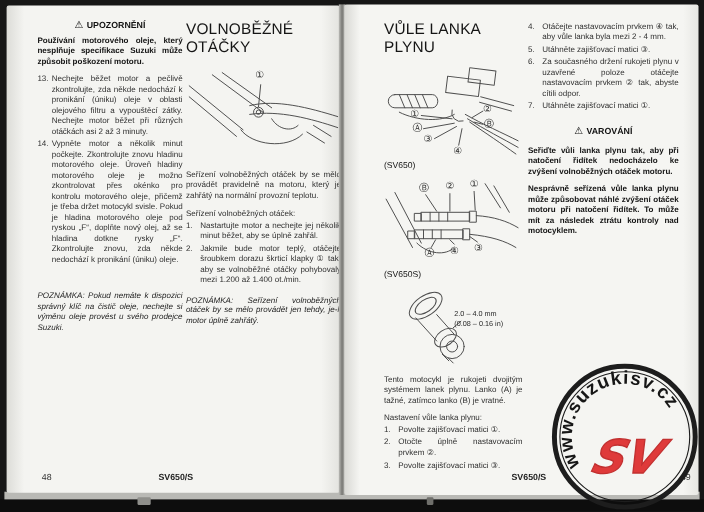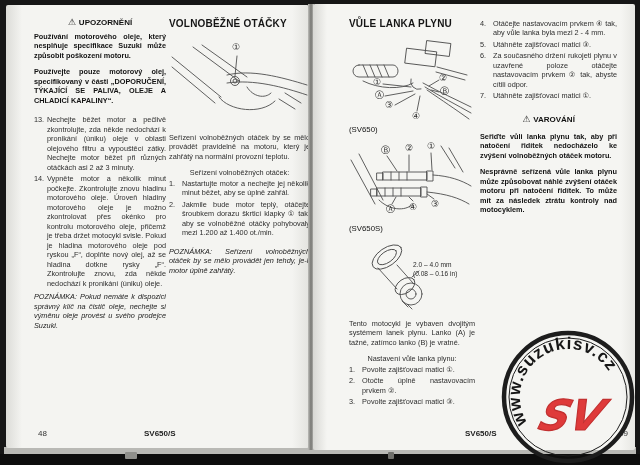--- a/index.html
+++ b/index.html
@@ -9,31 +9,31 @@
   .bottom-band{position:absolute;left:0;top:454px;width:640px;height:11px;background:#0d0d0d;}
   .band-notch{position:absolute;top:452px;width:12px;height:7px;background:#8f8f8b;border-radius:1px;}
   .page{position:absolute;top:5px;height:443px;background:#f4f4f1;border-radius:2px;}
   .page-left{left:6px;width:303px;
     background:linear-gradient(90deg,#dcdcd8 0px,#f4f4f1 16px,#f4f4f1 286px,#e3e3df 303px);}
   .page-right{left:313px;top:4px;height:446px;width:322px;
     background:linear-gradient(90deg,#d8d8d4 0px,#f5f5f2 14px,#f5f5f2 308px,#e7e7e3 322px);}
   .spine{position:absolute;left:308px;top:4px;width:6px;height:446px;
     background:linear-gradient(90deg,#bdbdb9,#777773,#c2c2be);}
   .col{position:absolute;color:#2e2e2e;}
-  .h1{font-size:10px;font-weight:bold;color:#151515;letter-spacing:.2px;margin:0 0 6px 0;}
+  .h1{font-size:14px;font-weight:normal;color:#151515;letter-spacing:.2px;margin:0 0 6px 0;}
   p.body{font-size:7.3px;line-height:1.3;text-align:justify;margin:0 0 7px 0;}
   p.bold{font-weight:bold;color:#131313;}
   p.note{font-style:italic;color:#222;}
   .warn-head{display:flex;justify-content:center;align-items:center;gap:3px;
     font-size:8px;font-weight:bold;color:#111;margin:0 0 5px 0;}
   .warn-head .tri{font-size:9px;line-height:1;}
   .li{display:flex;font-size:7.3px;line-height:1.3;margin:0 0 2px 0;}
   .li .n{width:13px;flex:none;}
   .li .t{flex:1;text-align:justify;}
-  .list-title{font-size:7.3px;line-height:1.3;margin:0 0 1px 0;text-align:center;}
+  .list-title{font-size:7.3px;line-height:1.3;margin:0 0 1px 0;}
   .fig{position:relative;}
   .fig svg{position:absolute;left:0;top:0;}
   .fig .stroke{stroke:#4e4e4e;fill:none;stroke-width:.9;stroke-linecap:round;stroke-linejoin:round;}
   .callout{position:absolute;font-size:9px;line-height:1;color:#2a2a2a;}
   .figcap{font-size:7.8px;font-weight:normal;color:#131313;margin:2px 0 8px 0;}
   .dim{position:absolute;font-size:6.6px;line-height:1.25;color:#2a2a2a;white-space:nowrap;}
   .footer-num{position:absolute;font-size:8px;color:#333;}
   .footer-model{position:absolute;font-size:8px;font-weight:bold;color:#222;}
   .watermark{position:absolute;left:497px;top:326px;width:142px;height:142px;z-index:6;}
 </style>
@@ -48,32 +48,31 @@
   <div class="band-notch" style="left:388px;width:6px;background:#6f6f6b;"></div>
 
   <div class="page page-left">
 
     <div class="col" style="left:28px;top:13px;width:132px;">
       <div class="warn-head">
         <span class="tri">⚠</span>
         <span>UPOZORNĚNÍ</span>
       </div>
       <p class="body bold">Používání motorového oleje, který nesplňuje specifikace Suzuki může způsobit poškození motoru.</p>
-      <p class="body bold" style="margin-bottom:10px;">Používejte pouze motorový olej, specifikovaný v části „DOPORUČENÍ, TÝKAJÍCÍ SE PALIVA, OLEJE A CHLADICÍ KAPALINY“.</p>
 
       <div class="li">
         <span class="n">13.</span>
         <span class="t">Nechejte běžet motor a pečlivě zkontrolujte, zda někde nedochází k pronikání (úniku) oleje v oblasti olejového filtru a vypouštěcí zátky. Nechejte motor běžet při různých otáčkách asi 2 až 3 minuty.</span>
       </div>
       <div class="li">
         <span class="n">14.</span>
         <span class="t">Vypněte motor a několik minut počkejte. Zkontrolujte znovu hladinu motorového oleje. Úroveň hladiny motorového oleje je možno zkontrolovat přes okénko pro kontrolu motorového oleje, přičemž je třeba držet motocykl svisle. Pokud je hladina motorového oleje pod ryskou „F“, doplňte nový olej, až se hladina dotkne rysky „F“. Zkontrolujte znovu, zda někde nedochází k pronikání (úniku) oleje.</span>
       </div>
 
-      <p class="body note" style="margin-top:4px;">POZNÁMKA: Pokud nemáte k dispozici správný klíč na čistič oleje, nechejte si výměnu oleje provést u svého prodejce Suzuki.</p>
+      <p class="body note" style="margin-top:24px;">POZNÁMKA: Pokud nemáte k dispozici správný klíč na čistič oleje, nechejte si výměnu oleje provést u svého prodejce Suzuki.</p>
     </div>
 
     <div class="col" style="left:163px;top:13px;width:141px;">
       <div class="h1">VOLNOBĚŽNÉ OTÁČKY</div>
 
       <div class="fig" style="width:140px;height:92px;margin-bottom:6px;">
         <svg width="140" height="92" viewBox="0 0 140 92">
           <g class="stroke">
             <path d="M3,22 L52,62"></path>
               <path d="M3,32 L46,68"></path>
@@ -208,21 +207,21 @@
               <circle cx="62" cy="53" r="5"></circle>
             <path d="M53,60 l6,6"></path>
               <path d="M58,63 l5,5"></path>
             <path d="M70,30 L63,36"></path>
           </g>
         </svg>
         <span class="dim" style="left:64px;top:20px;">2.0 – 4.0 mm</span>
         <span class="dim" style="left:64px;top:29px;">(0.08 – 0.16 in)</span>
       </div>
 
-      <p class="body">Tento motocykl je vybaven dvojitým systémem lanek plynu. Lanko (A) je tažné, zatímco lanko (B) je vratné.</p>
+      <p class="body">Tento motocykl je rukojeti dvojitým systémem lanek plynu. Lanko (A) je tažné, zatímco lanko (B) je vratné.</p>
       <div class="list-title">Nastavení vůle lanka plynu:</div>
       <div class="li">
         <span class="n">1.</span>
         <span class="t">Povolte zajišťovací matici ①.</span>
       </div>
       <div class="li">
         <span class="n">2.</span>
         <span class="t">Otočte úplně nastavovacím prvkem ②.</span>
       </div>
       <div class="li">

